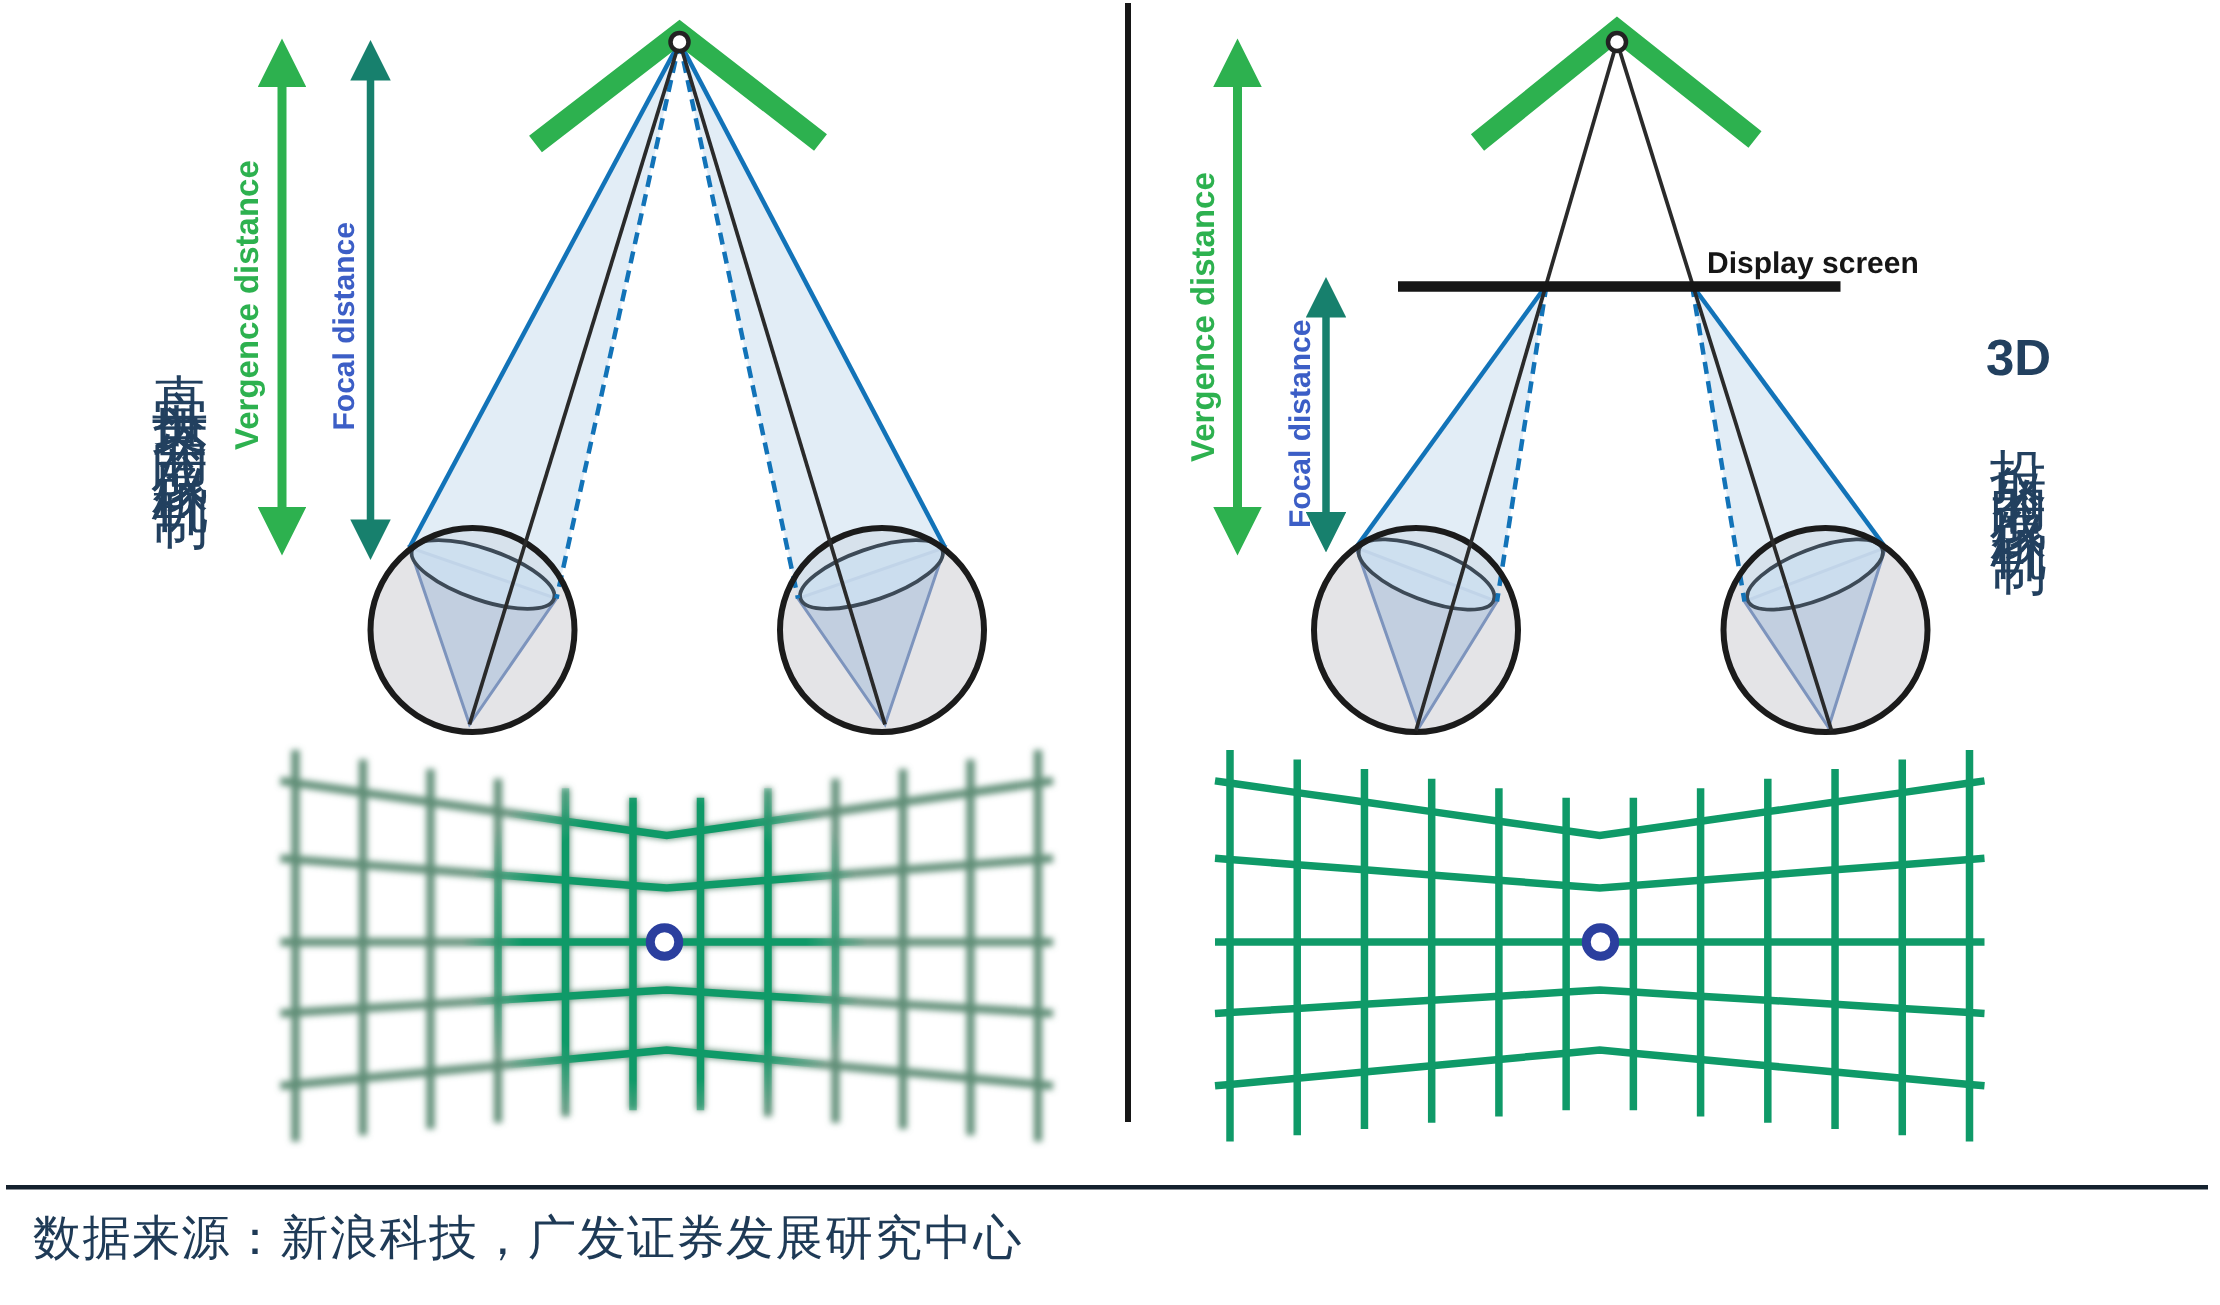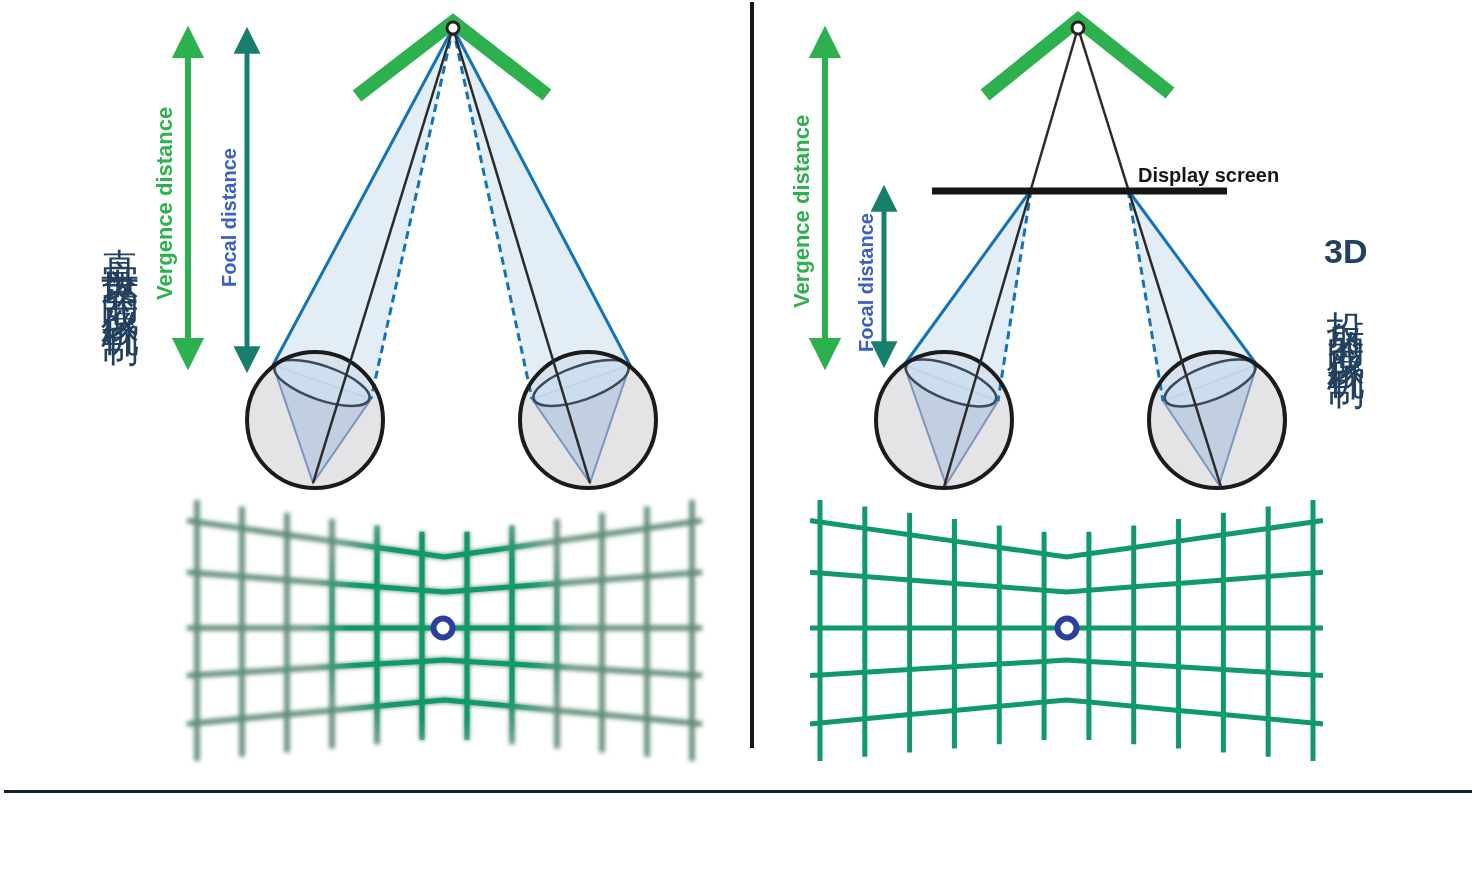--- a/index.html
+++ b/index.html
@@ -5,21 +5,21 @@
   html,body{margin:0;padding:0;background:#fff;}
   .stage{position:relative;width:1480px;height:870px;background:#ffffff;overflow:hidden;
          font-family:"Liberation Sans",sans-serif;}
   svg.fig{position:absolute;left:0;top:0;}
   .lbl-g{fill:#2db14f;font-family:"Liberation Sans",sans-serif;font-weight:bold;font-size:22px;}
   .lbl-b{fill:#3c5ec6;font-family:"Liberation Sans",sans-serif;font-weight:bold;font-size:20px;}
   .lbl-screen{fill:#161616;font-family:"Liberation Sans",sans-serif;font-weight:bold;font-size:20px;}
   .side-label{position:absolute;color:#22405f;font-family:"DejaVu Serif",serif;}
   .side-chars{writing-mode:vertical-rl;text-orientation:upright;font-size:38px;letter-spacing:10px;line-height:1;}
   .side-left{left:101px;top:218px;}
-  .side-right{left:1324px;top:232px;display:flex;flex-direction:column;align-items:center;}
+  .side-right{left:1324px;top:220px;display:flex;flex-direction:column;align-items:center;}
   .side-prefix{font-family:"Liberation Sans",sans-serif;font-weight:bold;font-size:34px;margin-bottom:10px;color:#22405f;}
   .footer-rule{position:absolute;left:4px;right:8px;top:790px;border-top:3px solid #14212e;}
   .footer-text{position:absolute;left:22px;top:804px;font-size:32px;color:#1e3a56;
                font-family:"DejaVu Serif",serif;letter-spacing:1px;white-space:nowrap;}
 </style>
 </head>
 <body>
 
 <div class="stage">
 
@@ -183,13 +183,14 @@
   <div class="side-label side-left">
     <div class="side-chars">真实世界的成像机制</div>
   </div>
 
   <div class="side-label side-right">
     <div class="side-prefix">3D</div>
     <div class="side-chars">投射的成像机制</div>
   </div>
 
   <div class="footer-rule"></div>
+  <div class="footer-text">数据来源：新浪科技，广发证券发展研究中心</div>
 </div>
 
 </body></html>

